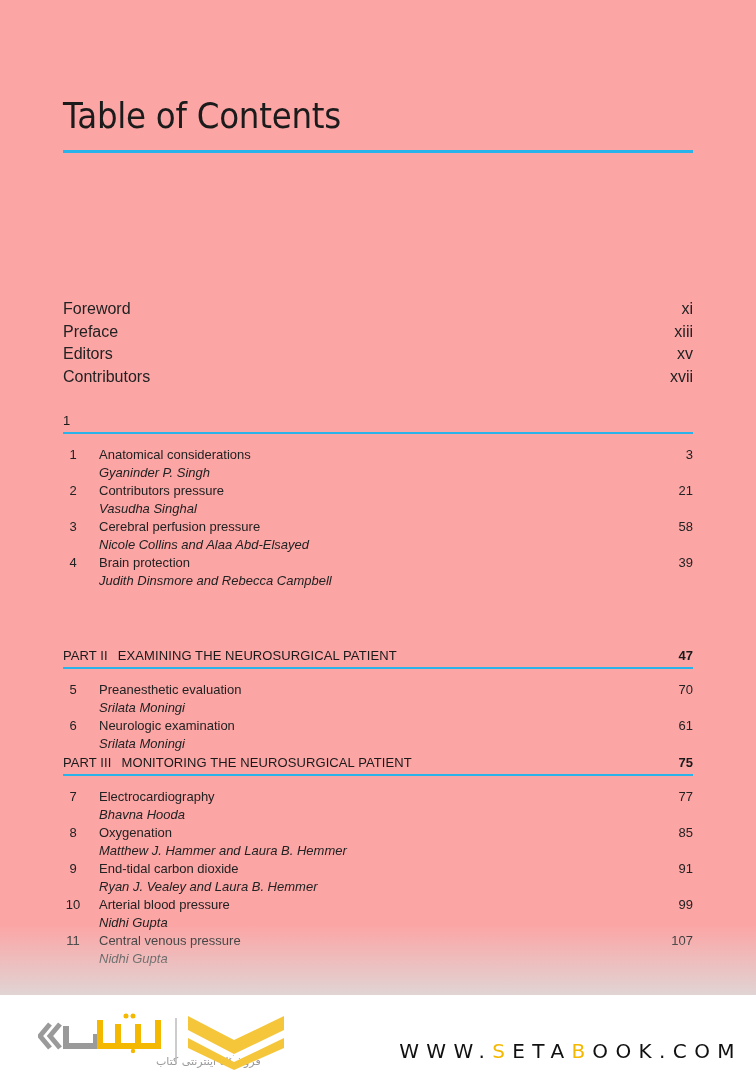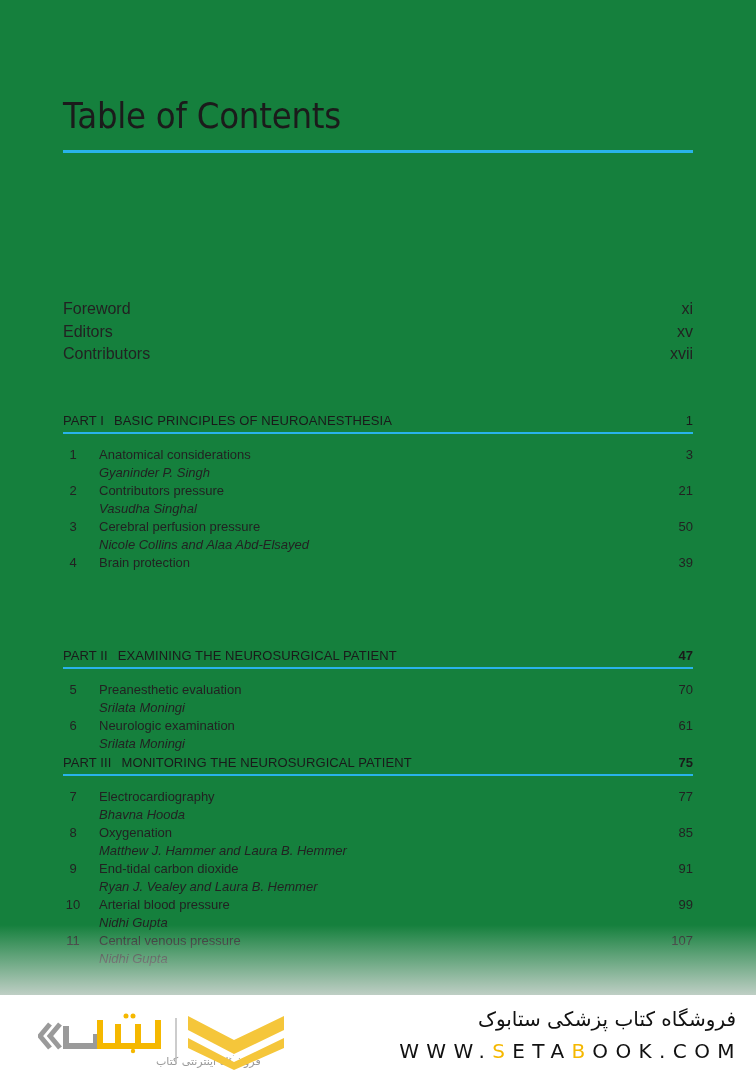--- a/index.html
+++ b/index.html
@@ -1,20 +1,20 @@
 <!DOCTYPE html>
 <html><head>
 <meta charset="utf-8">
 <style>
   html, body { margin: 0; padding: 0; }
   body {
     width: 756px; height: 1080px; position: relative; overflow: hidden;
     background: #ffffff; font-family: "Liberation Sans", sans-serif; color: #1a1a1a;
   }
-  .page { position: absolute; left: 0; top: 0; width: 756px; height: 995px; background: #15803d; }
+  .page { position: absolute; left: 0; top: 0; width: 756px; height: 995px; background: #fca5a5; }
   .shade {
     position: absolute; left: 0; top: 925px; width: 756px; height: 70px;
     background: linear-gradient(to bottom, rgba(225,225,225,0) 0%, rgba(220,220,220,0.85) 100%);
     pointer-events: none;
   }
   .title {
     position: absolute; left: 63px; top: 96px; font-size: 35px; font-weight: 300;
     letter-spacing: -0.3px; color: #1b1b1b;
     font-family: "DejaVu Sans", sans-serif; font-weight: normal; transform: scaleX(0.93); transform-origin: left;
   }
@@ -53,56 +53,60 @@
 <div class="page">
   <div class="title">Table of Contents</div>
   <div class="title-rule"></div>
 
   <div class="front">
     <div class="front-row">
       <span>Foreword</span>
       <span class="pg">xi</span>
     </div>
     <div class="front-row">
+      <span>Preface</span>
+      <span class="pg">xiii</span>
+    </div>
+    <div class="front-row">
       <span>Editors</span>
       <span class="pg">xv</span>
     </div>
     <div class="front-row">
       <span>Contributors</span>
       <span class="pg">xvii</span>
     </div>
   </div>
 
   <div class="part" style="top:413px;">
     <div class="part-head">
-      <span class="label"><span class="num">PART I</span><span>BASIC PRINCIPLES OF NEUROANESTHESIA</span></span>
       <span class="pg plain">1</span>
     </div>
     <div class="chapters">
       <div class="chap">
         <span class="cnum">1</span>
         <span class="ctitle">Anatomical considerations</span>
         <span class="cauth">Gyaninder P. Singh</span>
         <span class="cpg">3</span>
       </div>
       <div class="chap">
         <span class="cnum">2</span>
         <span class="ctitle">Contributors pressure</span>
         <span class="cauth">Vasudha Singhal</span>
         <span class="cpg">21</span>
       </div>
       <div class="chap">
         <span class="cnum">3</span>
         <span class="ctitle">Cerebral perfusion pressure</span>
         <span class="cauth">Nicole Collins and Alaa Abd-Elsayed</span>
-        <span class="cpg">50</span>
+        <span class="cpg">58</span>
       </div>
       <div class="chap">
         <span class="cnum">4</span>
         <span class="ctitle">Brain protection</span>
+        <span class="cauth">Judith Dinsmore and Rebecca Campbell</span>
         <span class="cpg">39</span>
       </div>
     </div>
   </div>
 
   <div class="part" style="top:620px;margin-top:28px;">
     <div class="part-head">
       <span class="label"><span class="num">PART II</span><span>EXAMINING THE NEUROSURGICAL PATIENT</span></span>
       <span class="pg">47</span>
     </div>
@@ -178,15 +182,14 @@
     <circle cx="95" cy="41" r="2.2" fill="#f5b800"></circle>
     <text x="118" y="55" font-size="11" fill="#9a9a9a" text-anchor="end" font-family="DejaVu Sans, sans-serif" direction="rtl">فروشگاه اینترنتی کتاب</text>
 
     <line x1="138" y1="8" x2="138" y2="54" stroke="#bbbbbb" stroke-width="1.5"></line>
 
     <polygon points="150,10 170,22 190,10 250,10 250,10 200,38 150,10" fill="none"></polygon>
     <polygon points="150,6 196,30 246,6 246,20 196,44 150,20" fill="#f5c63a"></polygon>
     <polygon points="150,28 196,52 246,28 246,38 196,60 150,38" fill="#f5c63a"></polygon>
     <polygon points="150,22 196,46 246,22 246,26 196,50 150,26" fill="#ffffff"></polygon>
   </svg>
-  <div class="fa-title">فروشگاه کتاب پزشکی ستابوک</div>
   <div class="site"><span>WWW.</span><span class="hl">S</span><span>ETA</span><span class="hl">B</span><span>OOK.COM</span></div>
 </div>
 
 </body></html>

